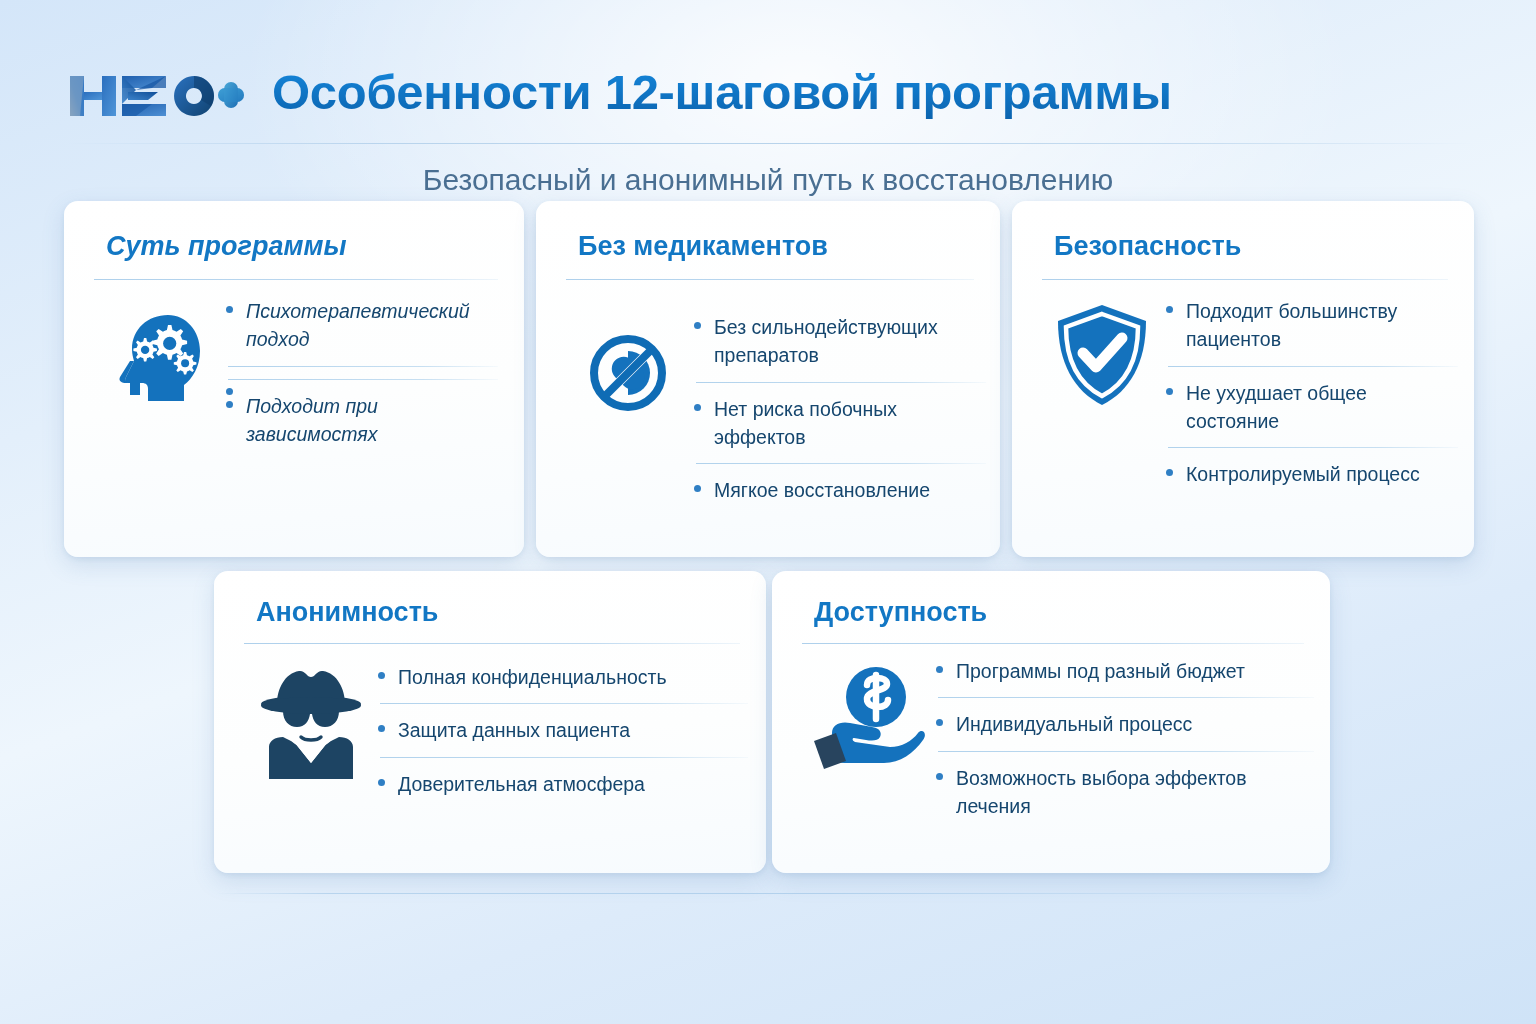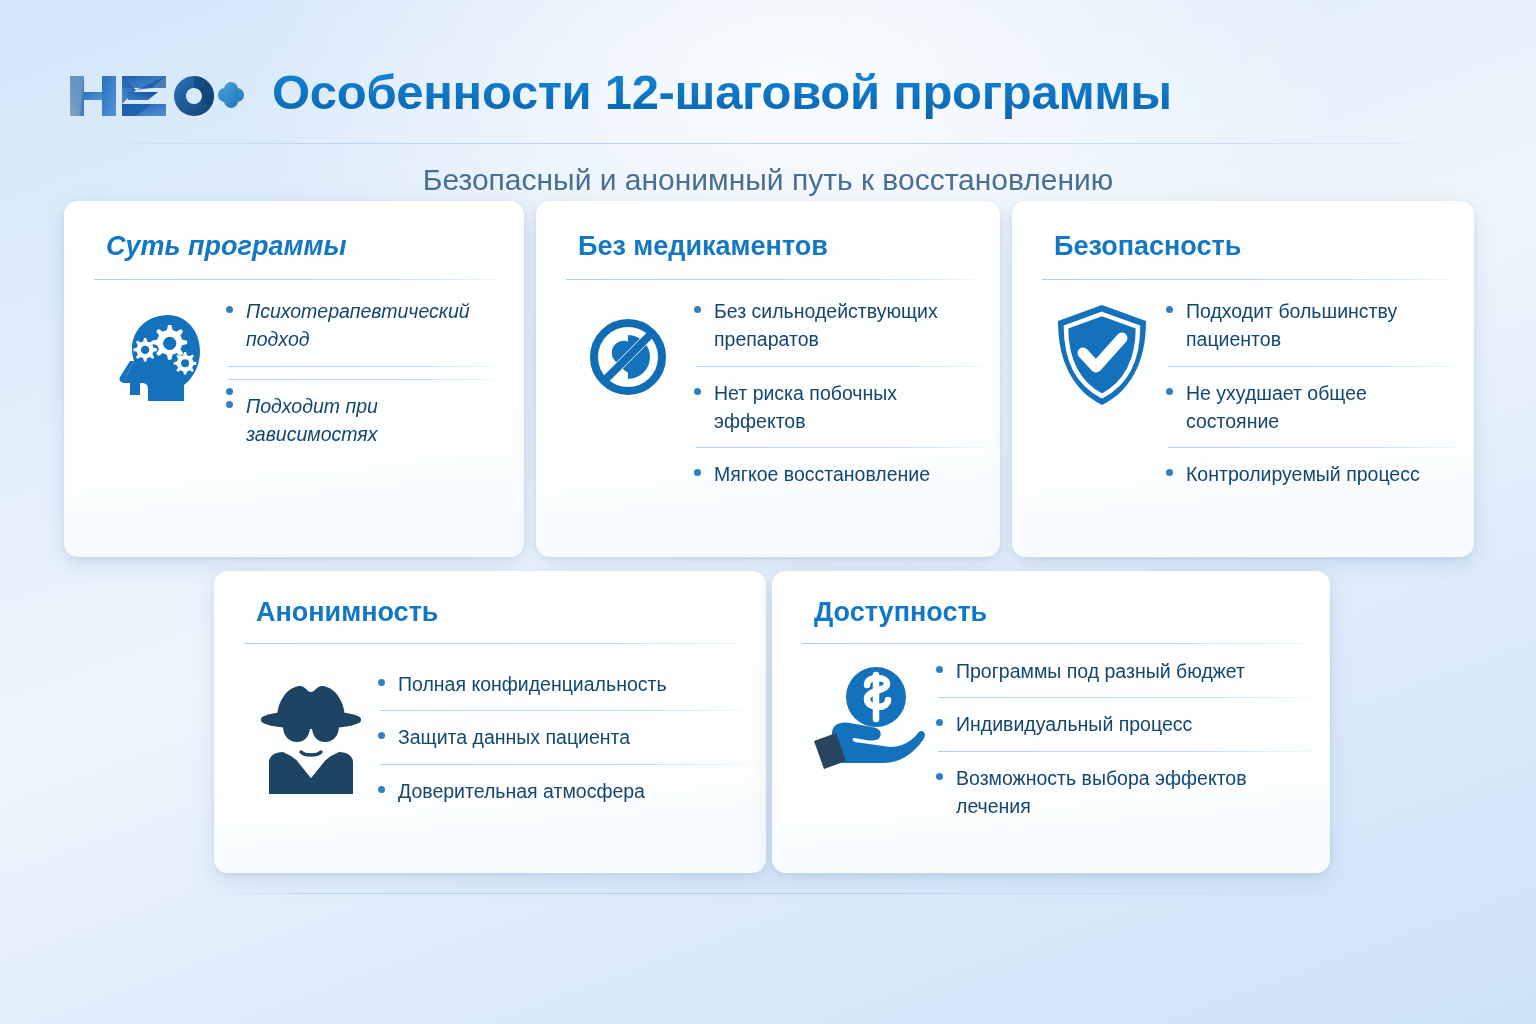--- a/index.html
+++ b/index.html
@@ -164,26 +164,26 @@
 
   
   #card-suti   { left: 64px;   top: 201px; width: 460px; height: 356px; font-style: italic; }
   #card-bezmed { left: 536px;  top: 201px; width: 464px; height: 356px; }
   #card-bezop  { left: 1012px; top: 201px; width: 462px; height: 356px; }
   #card-anon   { left: 214px;  top: 571px; width: 552px; height: 302px; }
   #card-dost   { left: 772px;  top: 571px; width: 558px; height: 302px; }
 
   #card-suti   .card-body { padding: 0 26px 0 28px; }
   #card-suti   .card-icon { width: 132px; padding-top: 8px; }
-  #card-bezmed .card-body { padding: 0 14px 0 28px; }
+  #card-bezmed .card-body { padding: 0 14px 0 28px; margin-top: 16px; }
   #card-bezmed .card-icon { width: 128px; padding-top: 10px; }
   #card-bezop  .card-body { padding: 0 16px 0 28px; }
   #card-bezop  .card-icon { width: 124px; padding-top: 4px; }
 
-  #card-anon   .card-body { top: 99px; padding: 0 18px 0 32px; align-items: center; }
+  #card-anon   .card-body { top: 92px; padding: 0 18px 0 32px; }
   #card-anon   .card-icon { width: 130px; padding-top: 4px; }
   #card-dost   .card-body { top: 86px; padding: 0 16px 0 30px; }
   #card-dost   .card-icon { width: 132px; padding-top: 4px; }
 
   #card-anon .card-title, #card-dost .card-title { top: 26px; }
   #card-anon .card-title-rule, #card-dost .card-title-rule { top: 72px; }
 
   .footer-rule {
     position: absolute;
     left: 215px;

